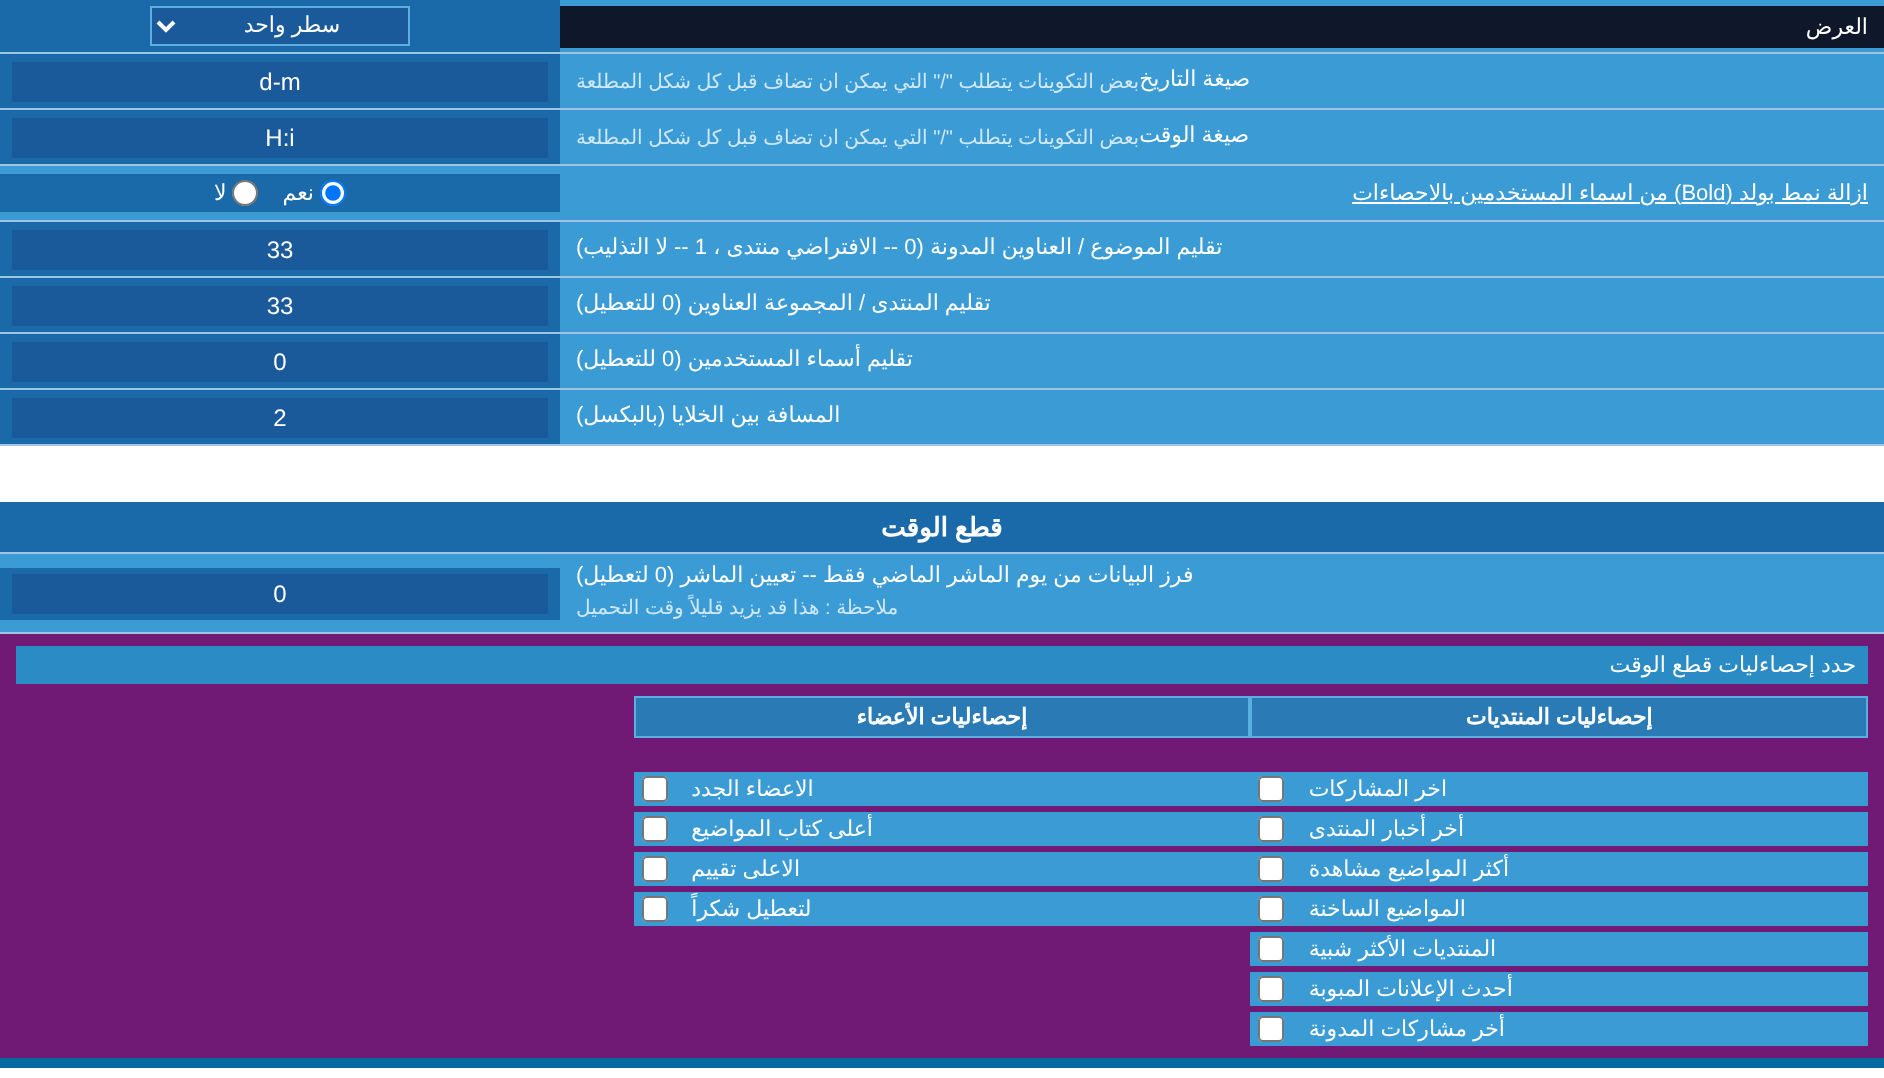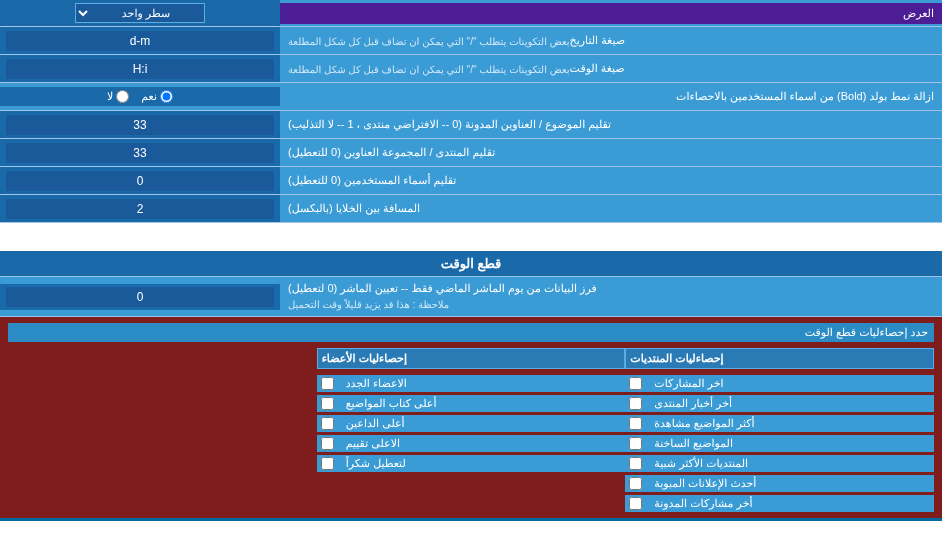--- a/index.html
+++ b/index.html
@@ -56,21 +56,21 @@
     
     .header-row {
       display: flex;
       align-items: center;
       background: #3a9bd5;
       border-bottom: 1px solid #a0c4e8;
       min-height: 26px;
     }
     .header-row .header-label {
       flex: 1;
-      background: #4c1d95;
+      background: #0f172a;
       color: #fff;
       padding: 4px 8px;
       text-align: right;
       font-size: 11px;
     }
     .header-row .header-select-area {
       width: 280px;
       background: #1a6aaa;
       display: flex;
       align-items: center;
@@ -93,20 +93,21 @@
       background: #3a9bd5;
       border-bottom: 1px solid #a0c4e8;
       min-height: 28px;
     }
     .radio-row .radio-label {
       flex: 1;
       color: #fff;
       padding: 4px 8px;
       text-align: right;
       font-size: 11px;
+      text-decoration: underline;
     }
     .radio-row .radio-options {
       width: 280px;
       background: #1a6aaa;
       display: flex;
       align-items: center;
       justify-content: center;
       gap: 12px;
       padding: 3px 8px;
       color: #fff;
@@ -125,23 +126,23 @@
       color: #fff;
       text-align: center;
       font-size: 13px;
       font-weight: bold;
       padding: 5px 8px;
       border-bottom: 1px solid #a0c4e8;
       margin-top: 28px;
     }
     
     .checkboxes-section {
-      background: #7f1d1d;
+      background: #701a75;
       padding: 6px 8px;
-      border-bottom: 3px solid #0369a1;
+      border-bottom: 5px solid #0369a1;
     }
     .checkboxes-header {
       color: #fff;
       text-align: right;
       font-size: 11px;
       margin-bottom: 6px;
       padding: 3px 6px;
       background: #2a8bc5;
     }
     .checkboxes-grid {
@@ -151,24 +152,24 @@
     .checkbox-col {
       flex: 1;
       display: flex;
       flex-direction: column;
       gap: 3px;
     }
     .checkbox-col-header {
       color: #fff;
       font-size: 11px;
       font-weight: bold;
-      text-align: left;
+      text-align: center;
       background: #2a7ab5;
       padding: 3px 4px;
-      margin-bottom: 3px;
+      margin-bottom: 14px;
       border: 1px solid #5aaee0;
     }
     .checkbox-item {
       display: flex;
       align-items: center;
       justify-content: flex-end;
       gap: 12px;
       color: #fff;
       font-size: 11px;
       padding: 2px 4px;
@@ -347,24 +348,20 @@
         <div class="checkbox-col-header">إحصاءليات الأعضاء</div>
         <div class="checkbox-item">
           <span>الاعضاء الجدد</span>
           <input type="checkbox" style="">
         </div>
         <div class="checkbox-item">
           <span>أعلى كتاب المواضيع</span>
           <input type="checkbox" style="">
         </div>
         <div class="checkbox-item">
-          <span>أعلى الداعين</span>
-          <input type="checkbox" style="">
-        </div>
-        <div class="checkbox-item">
           <span>الاعلى تقييم</span>
           <input type="checkbox" style="">
         </div>
         <div class="checkbox-item">
           <span>لتعطيل شكراً</span>
           <input type="checkbox" style="">
         </div>
       </div>
 
       <div class="checkbox-col">

